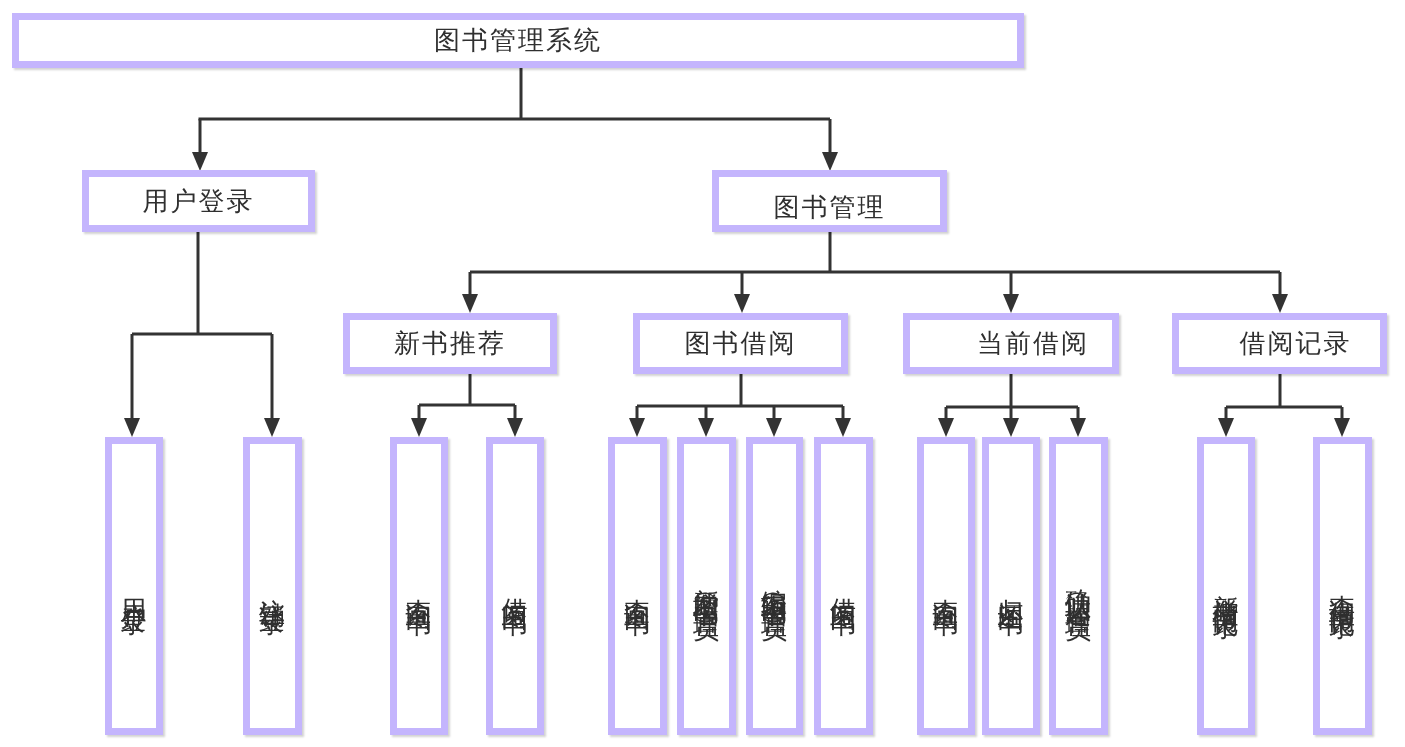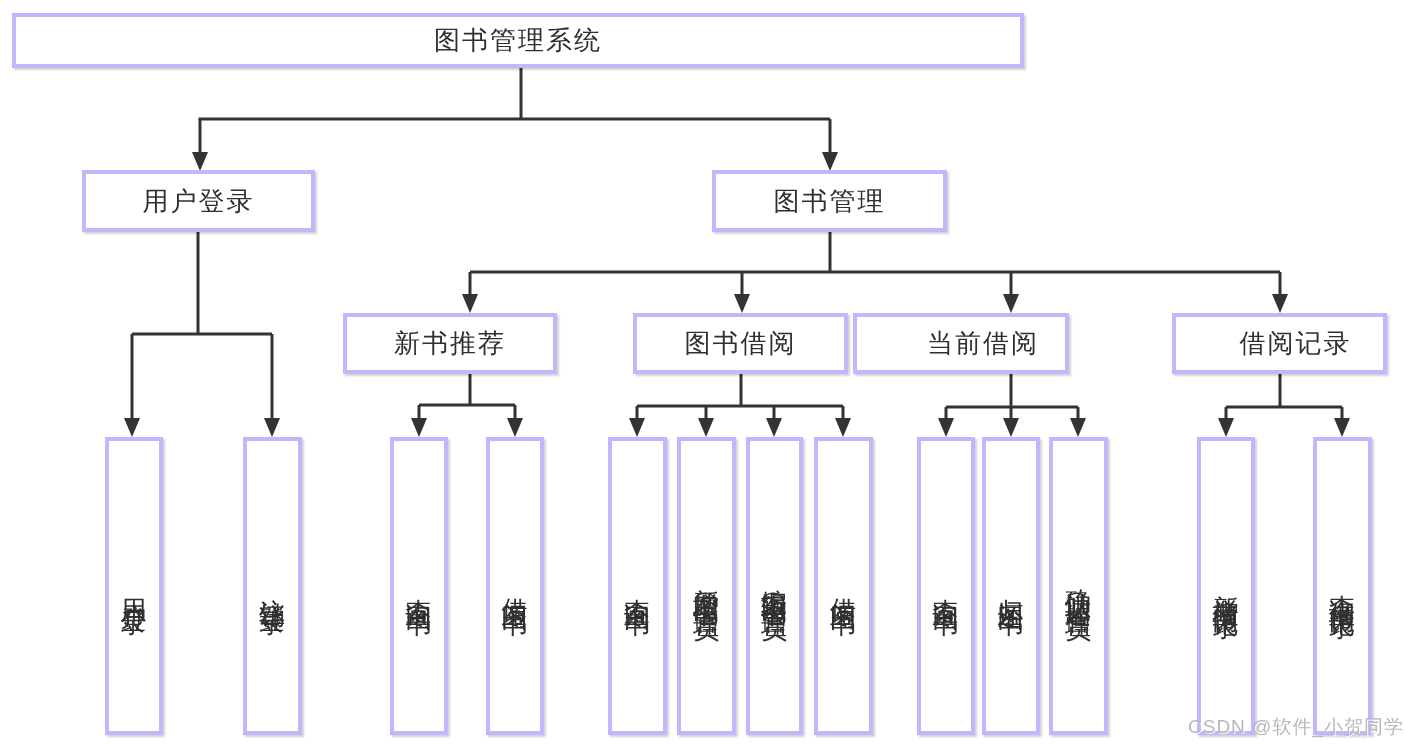--- a/index.html
+++ b/index.html
@@ -8,21 +8,21 @@
     width:1405px;height:747px;
     background:#ffffff;
     font-family:"Liberation Sans", sans-serif;
     overflow:hidden;
   }
   svg.wires{position:absolute;left:0;top:0;z-index:1;}
   .node{
     position:absolute;
     box-sizing:border-box;
     background:#ffffff;
-    border:4px solid #c4b5fd;
+    border:7px solid #c4b5fd;
     display:flex;align-items:center;justify-content:center;
     color:#2f2f2f;
     z-index:2;
     box-shadow:2px 2px 2px rgba(0,0,0,0.18);
   }
   .hlabel{
     font-size:26px;
     letter-spacing:2px;
     white-space:nowrap;
   }
@@ -111,31 +111,31 @@
     <polygon points="1334,418 1350,418 1342,437" stroke="none"></polygon>
   </svg>
 
   <div class="node" style="left:12px;top:13px;width:1012px;height:55px;">
     <span class="hlabel">图书管理系统</span>
   </div>
 
   <div class="node" style="left:82px;top:170px;width:233px;height:62px;">
     <span class="hlabel">用户登录</span>
   </div>
-  <div class="node" style="left:712px;top:170px;width:235px;height:62px;">
+  <div class="node" style="left:712px;top:170px;width:235px;height:62px;align-items:flex-end;">
     <span class="hlabel">图书管理</span>
   </div>
 
   <div class="node" style="left:343px;top:313px;width:214px;height:61px;">
     <span class="hlabel">新书推荐</span>
   </div>
   <div class="node" style="left:633px;top:313px;width:215px;height:61px;">
     <span class="hlabel">图书借阅</span>
   </div>
-  <div class="node" style="left:853px;top:313px;width:216px;height:61px;padding-left:44px;">
+  <div class="node" style="left:903px;top:313px;width:216px;height:61px;padding-left:44px;">
     <span class="hlabel">当前借阅</span>
   </div>
   <div class="node" style="left:1172px;top:313px;width:215px;height:61px;padding-left:32px;">
     <span class="hlabel">借阅记录</span>
   </div>
 
   <div class="node vnode" style="left:105px;top:437px;width:58px;height:298px;">
     <span class="vlabel">用户登录</span>
   </div>
   <div class="node vnode" style="left:243px;top:437px;width:59px;height:298px;">
@@ -172,15 +172,14 @@
     <span class="vlabel">确认归还（管理员）</span>
   </div>
 
   <div class="node vnode" style="left:1197px;top:437px;width:58px;height:298px;">
     <span class="vlabel">新增借阅记录</span>
   </div>
   <div class="node vnode" style="left:1313px;top:437px;width:59px;height:298px;">
     <span class="vlabel">查询借阅记录</span>
   </div>
 
-  <div class="watermark">CSDN @软件_小贺同学</div>
 
 </div>
 
 </body></html>

